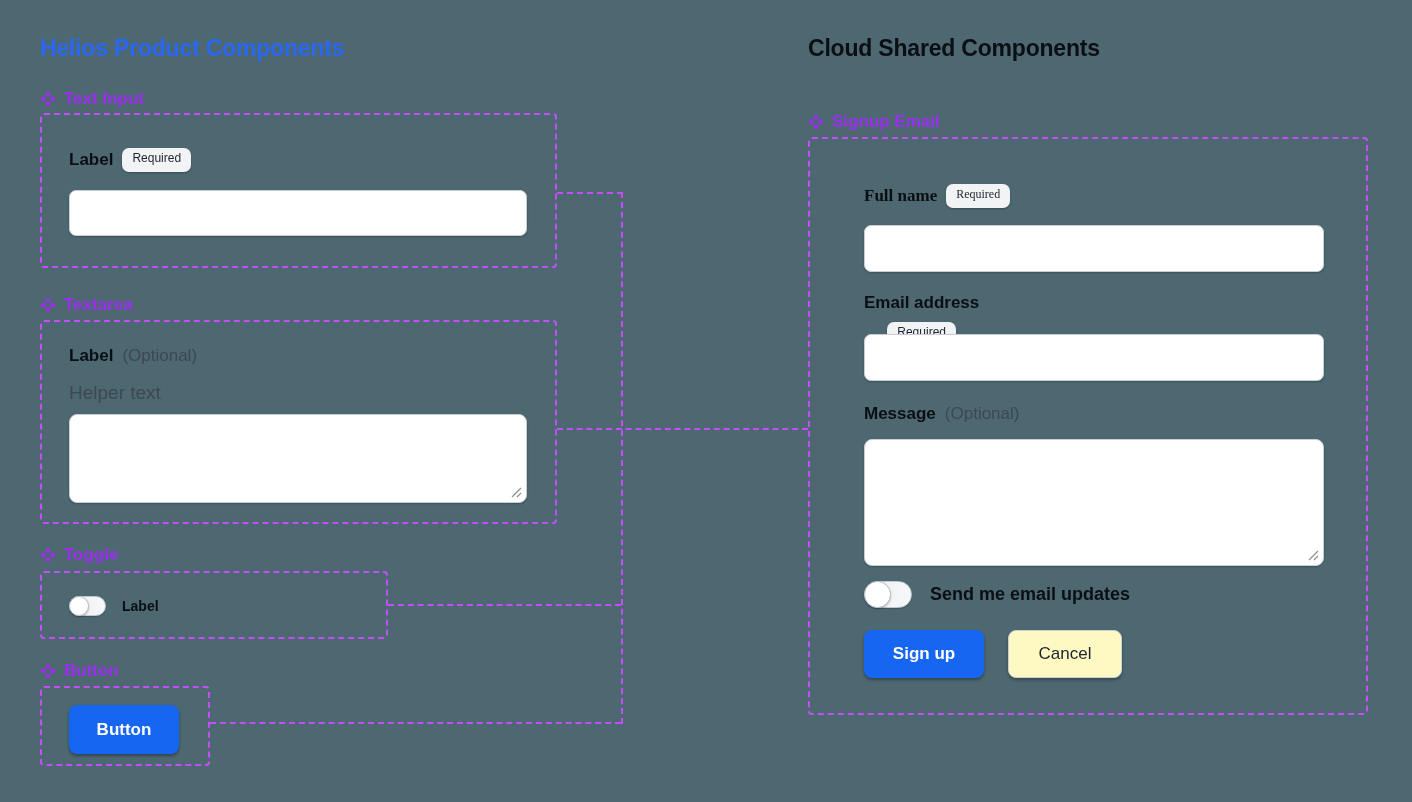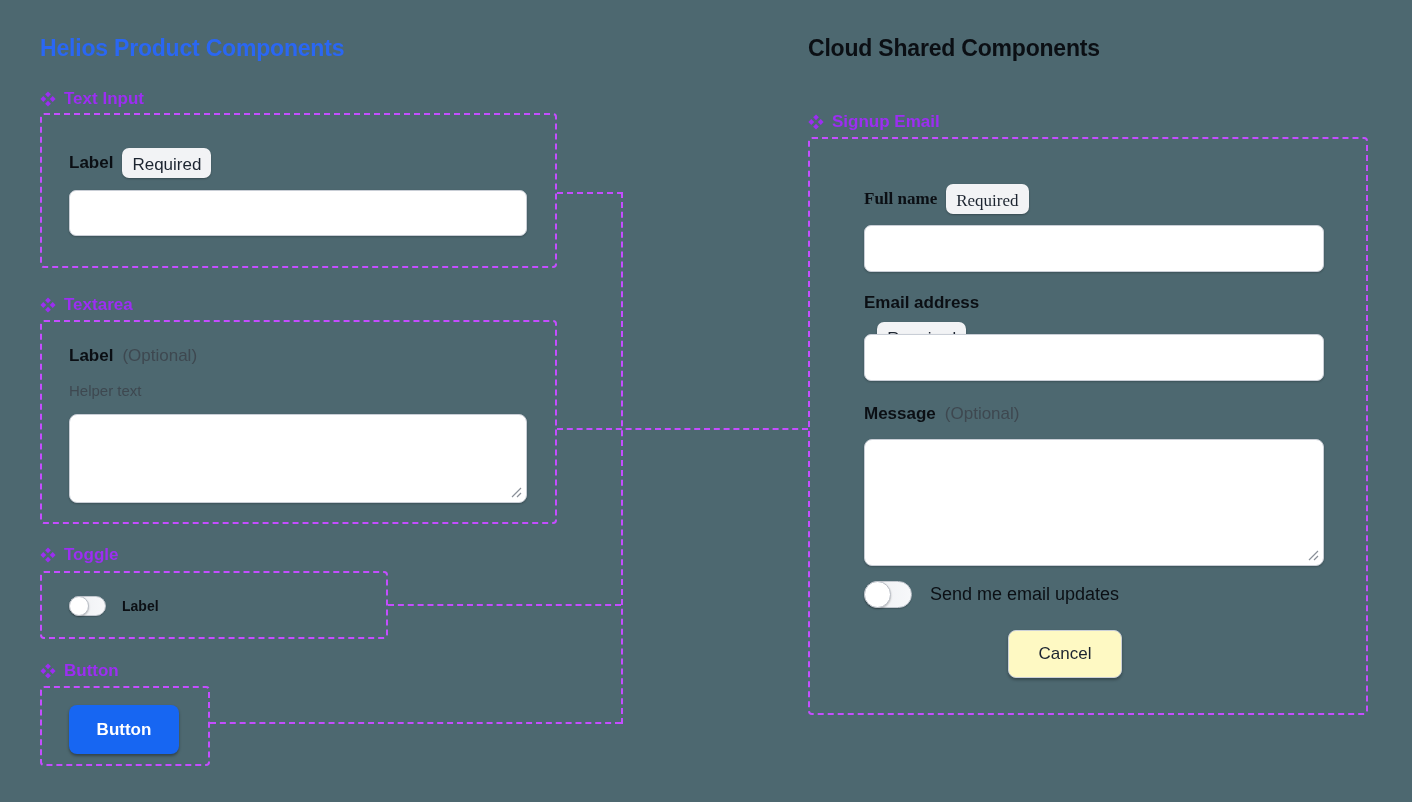--- a/index.html
+++ b/index.html
@@ -33,28 +33,28 @@
   .connector.h { border-top:2px dashed #C44DFF; height:0; }
   .connector.v { border-left:2px dashed #C44DFF; width:0; }
 
   .label-row {
     position:absolute;
     display:flex; align-items:center; gap:9px;
   }
   .lbl { font-size:17px; font-weight:700; color:#0B0F14; }
   .lbl-sm { font-size:14px; font-weight:700; color:#0B0F14; }
   .muted { font-size:17px; font-weight:400; color:#3E4850; }
-  .helper { position:absolute; font-size:15px; color:#3E4850; }
+  .helper { position:absolute; font-size:19px; color:#3E4850; }
 
   .badge {
     background:#F2F3F5;
     color:#1C2430;
     border-radius:7px;
-    padding:7px 10px 4px 10px;
-    font-size:17px;
+    padding:1px 10px 4px 10px;
+    font-size:12px;
     line-height:19px;
     box-shadow:0 1px 2px rgba(0,0,0,0.28);
   }
 
   .text-input {
     position:absolute;
     background:#FFFFFF;
     border:1px solid #C9CED6;
     border-radius:7px;
     box-shadow:0 1px 2px rgba(0,0,0,0.22);
@@ -112,21 +112,21 @@
     background:#fef9c3; color:#1C2430;
     border:1px solid #CBD0D7;
     box-shadow:0 2px 3px rgba(0,0,0,0.3);
     font-weight:400;
   }
 
   .toggle-row {
     position:absolute;
     display:flex; align-items:center; gap:18px;
   }
-  .toggle-row .big-lbl { font-size:18px; font-weight:400; color:#0B0F14; }
+  .toggle-row .big-lbl { font-size:18px; font-weight:700; color:#0B0F14; }
 </style>
 </head>
 <body>
 
 <div class="canvas">
 
   <div class="panel-title" style="left:40px; top:35px; color:#2A67F3;">Helios Product Components</div>
   <div class="panel-title" style="left:808px; top:35px; color:#0B0F14;">Cloud Shared Components</div>
 
   <div class="connector h" style="left:557px; top:192px; width:66px;"></div>
@@ -250,16 +250,17 @@
       </svg>
     </div>
 
     <div class="toggle-row" style="left:54px; top:442px;">
       <span class="toggle lg">
         <span class="knob"></span>
       </span>
       <span class="big-lbl">Send me email updates</span>
     </div>
 
+    <button class="btn btn-primary" style="left:54px; top:491px; width:120px; height:48px;">Sign up</button>
     <button class="btn btn-secondary" style="left:198px; top:491px; width:114px; height:48px;">Cancel</button>
   </div>
 
 </div>
 
 </body></html>

